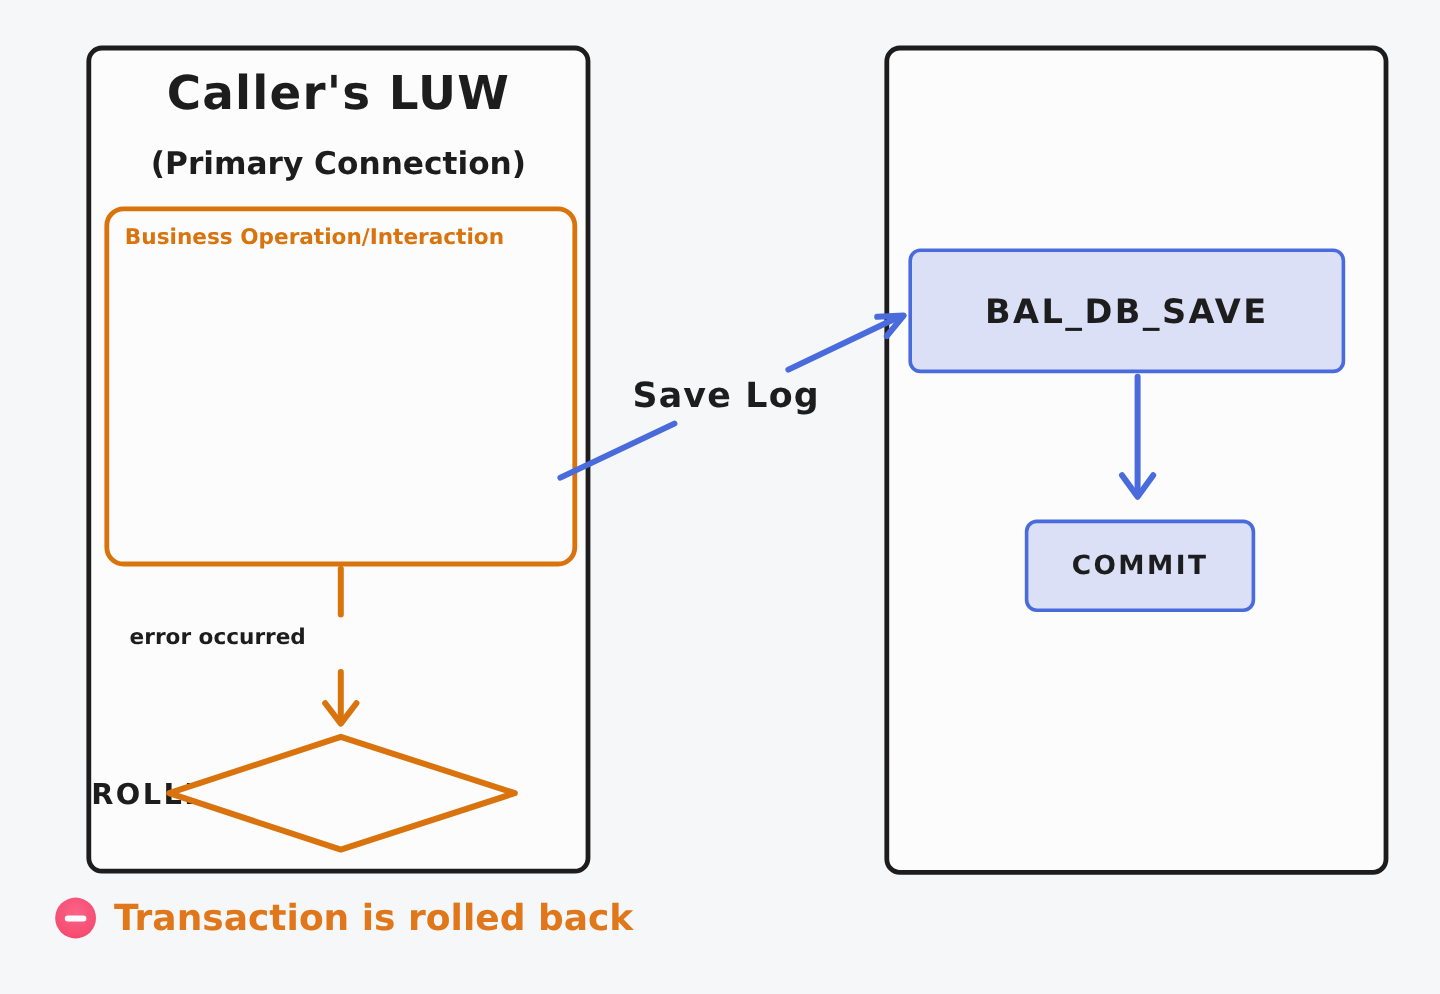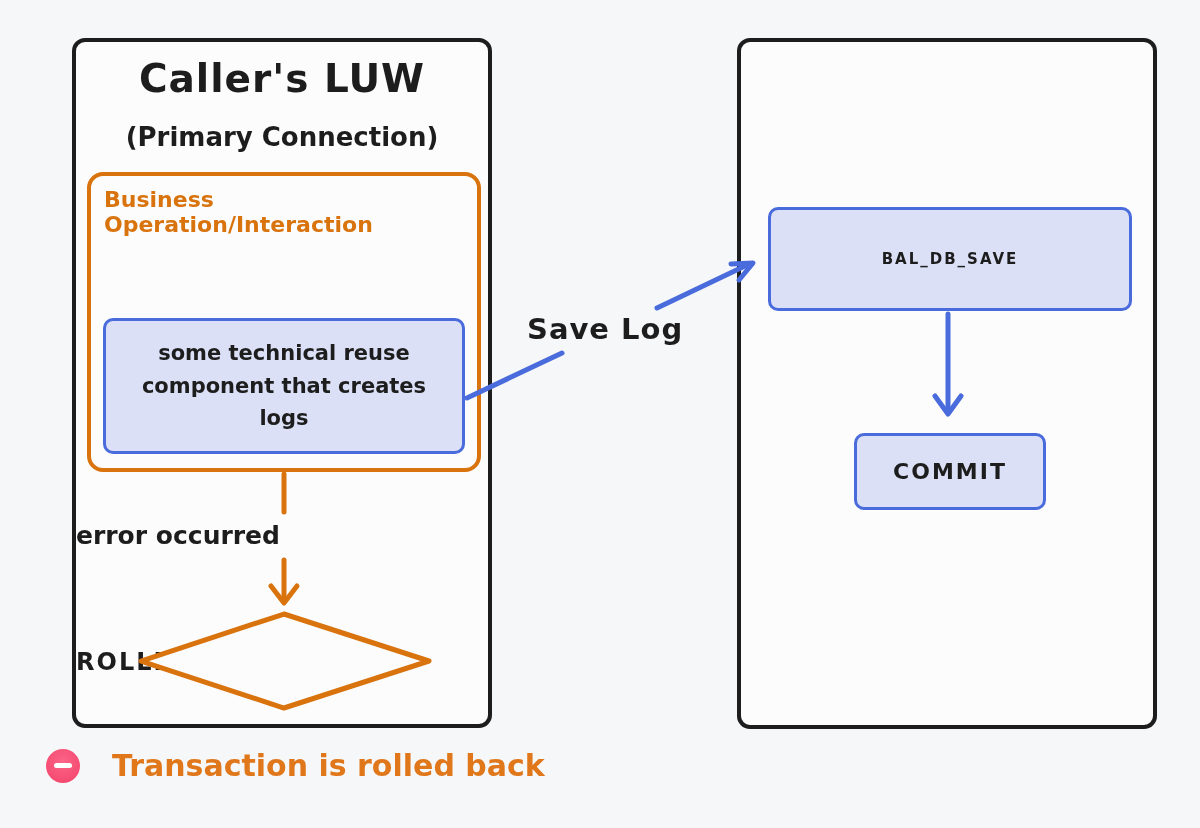--- a/index.html
+++ b/index.html
@@ -14,40 +14,40 @@
   body{background:var(--bg);font-family:"DejaVu Sans","Liberation Sans",sans-serif;font-weight:700;color:var(--ink);}
   .canvas{position:relative;width:989px;height:828px;background:var(--bg);}
 
   .panel{position:absolute;background:var(--panel-bg);border:4px solid var(--ink);border-radius:13px;z-index:1;}
   .panel-left{left:72px;top:38px;width:420px;height:690px;}
   .panel-right{left:737px;top:38px;width:420px;height:691px;}
   .panel-title{margin-top:14px;text-align:center;font-size:39px;letter-spacing:1px;}
   .panel-subtitle{margin-top:21px;text-align:center;font-size:26px;}
 
   .business-box{position:absolute;left:11px;top:130px;width:394px;height:300px;border:4px solid var(--orange);border-radius:16px;}
-  .business-label{padding:11px 0 0 13px;font-size:22px;color:var(--orange);}
+  .business-label{padding:11px 0 0 13px;font-size:18px;color:var(--orange);}
 
   .node{background:var(--lavender);border:3px solid var(--blue);border-radius:10px;display:flex;align-items:center;justify-content:center;text-align:center;}
   .component-box{position:absolute;left:27px;top:276px;width:362px;height:136px;font-size:21px;line-height:1.55;}
   .component-box .txt{white-space:pre-line;}
-  .bal-box{position:absolute;left:27px;top:165px;width:364px;height:104px;font-size:15px;letter-spacing:2px;text-align:center;}
+  .bal-box{position:absolute;left:16px;top:165px;width:364px;height:104px;font-size:28px;letter-spacing:2px;text-align:center;}
   .commit-box{position:absolute;left:113px;top:391px;width:192px;height:77px;font-size:22px;letter-spacing:2px;}
 
   .float-label{position:absolute;text-align:left;z-index:6;}
-  .error-label{left:0;right:16px;top:479px;font-size:25px;}
+  .error-label{left:0;right:16px;top:479px;font-size:18px;padding-left:32px;}
   .rollback-label{left:0;right:0;top:606px;font-size:24px;letter-spacing:2px;}
   .savelog-label{left:527px;top:312px;width:160px;font-size:29px;letter-spacing:1px;}
 
   .arrows{position:absolute;left:0;top:0;width:1200px;height:828px;z-index:5;pointer-events:none;}
   .arrows line,.arrows polyline{fill:none;stroke-linecap:round;stroke-linejoin:round;stroke-width:5px;}
   .s-orange{stroke:var(--orange);}
   .s-blue{stroke:var(--blue);}
   .diamond{fill:var(--panel-bg);stroke:var(--orange);stroke-width:5px;stroke-linejoin:round;}
 
-  .legend{position:absolute;display:flex;align-items:center;gap:32px;z-index:6;}
+  .legend{position:absolute;display:flex;gap:15px;z-index:6;}
   .legend-left{left:46px;top:748px;}
   .legend-right{left:754px;top:748px;}
   .legend-text{font-size:30px;}
   .legend-left .legend-text{color:var(--orange-text);}
   .legend-right .legend-text{color:var(--blue-text);}
   .no-entry{width:34px;height:34px;border-radius:50%;background:radial-gradient(circle at 50% 38%,#fb6488 0%,var(--pink) 70%,#e93b60 100%);display:flex;align-items:center;justify-content:center;}
   .no-entry .bar{width:18px;height:5px;background:#fff;border-radius:3px;}
   .check-square{width:33px;height:33px;border-radius:8px;background:linear-gradient(180deg,#74d9a0 0%,var(--green) 55%,#3cab6e 100%);display:flex;align-items:center;justify-content:center;}
 </style>
 </head>
@@ -56,25 +56,20 @@
 <div class="canvas">
 
   <div class="panel panel-left">
     <div class="panel-title">Caller's LUW</div>
     <div class="panel-subtitle">(Primary Connection)</div>
 
     <div class="business-box">
       <div class="business-label">Business Operation/Interaction</div>
     </div>
 
-    <div class="node component-box">
-      <div class="txt">some technical reuse
-component that creates
-logs</div>
-    </div>
 
     <div class="float-label error-label">error occurred</div>
     <div class="float-label rollback-label">ROLLBACK</div>
   </div>
 
   <div class="panel panel-right">
 
     <div class="node bal-box">
       <div>BAL_DB_SAVE</div>
     </div>

